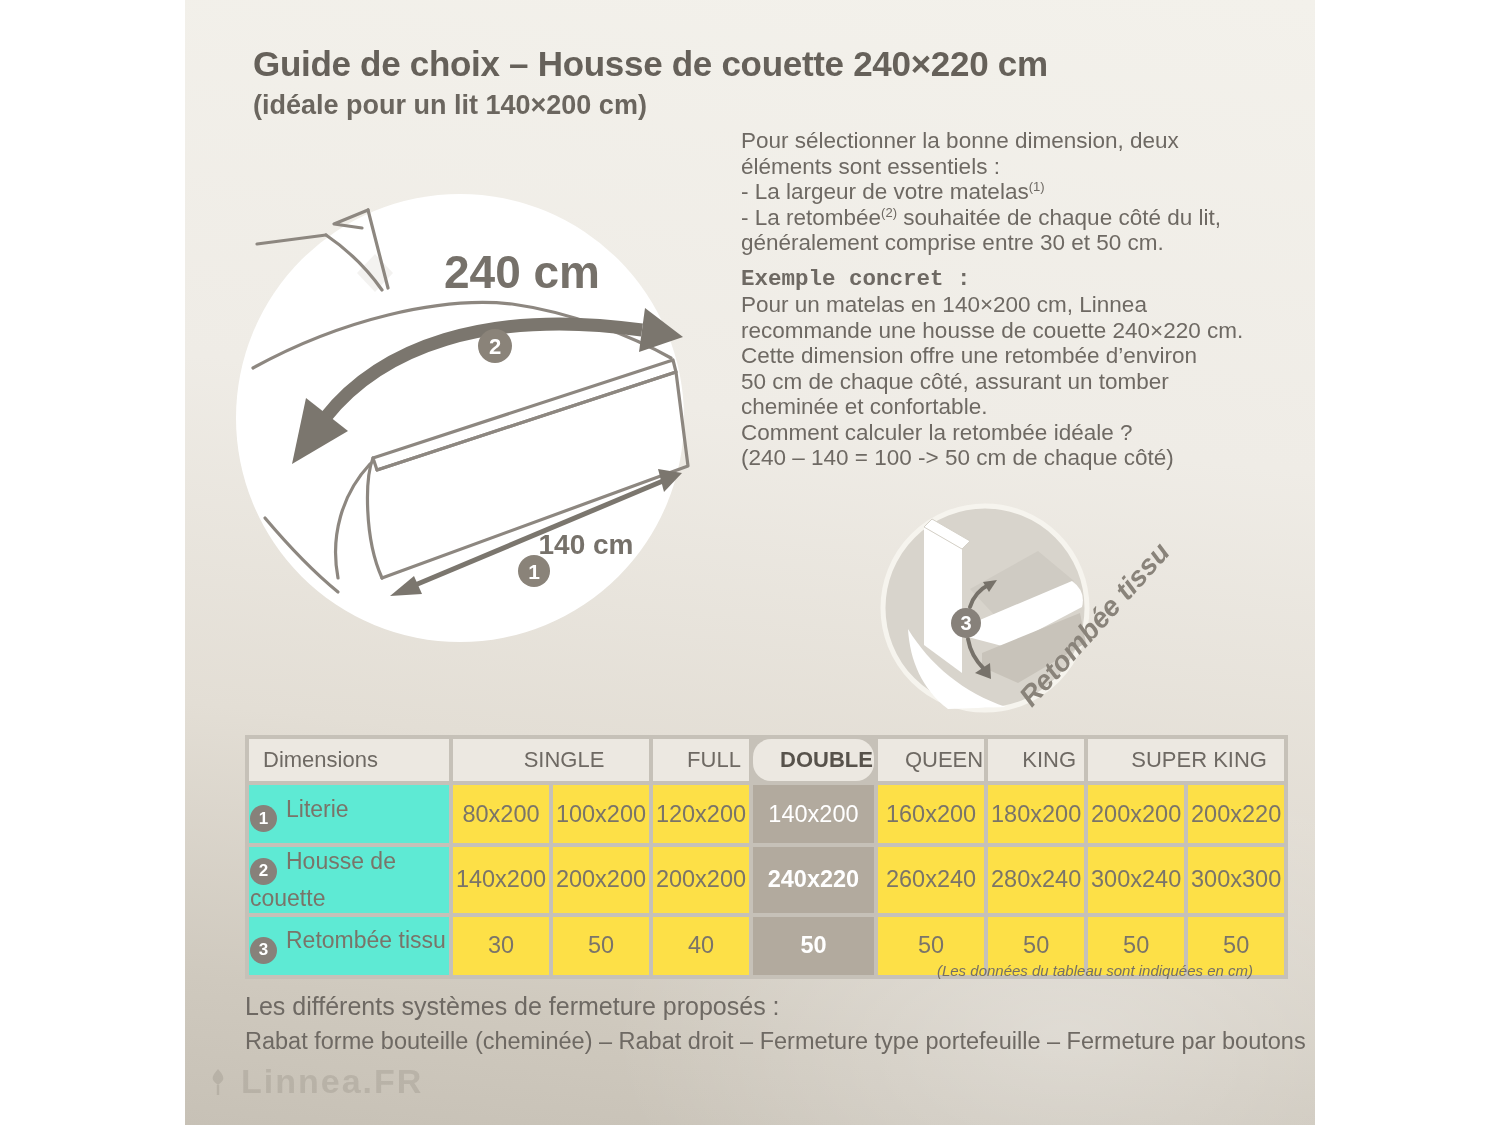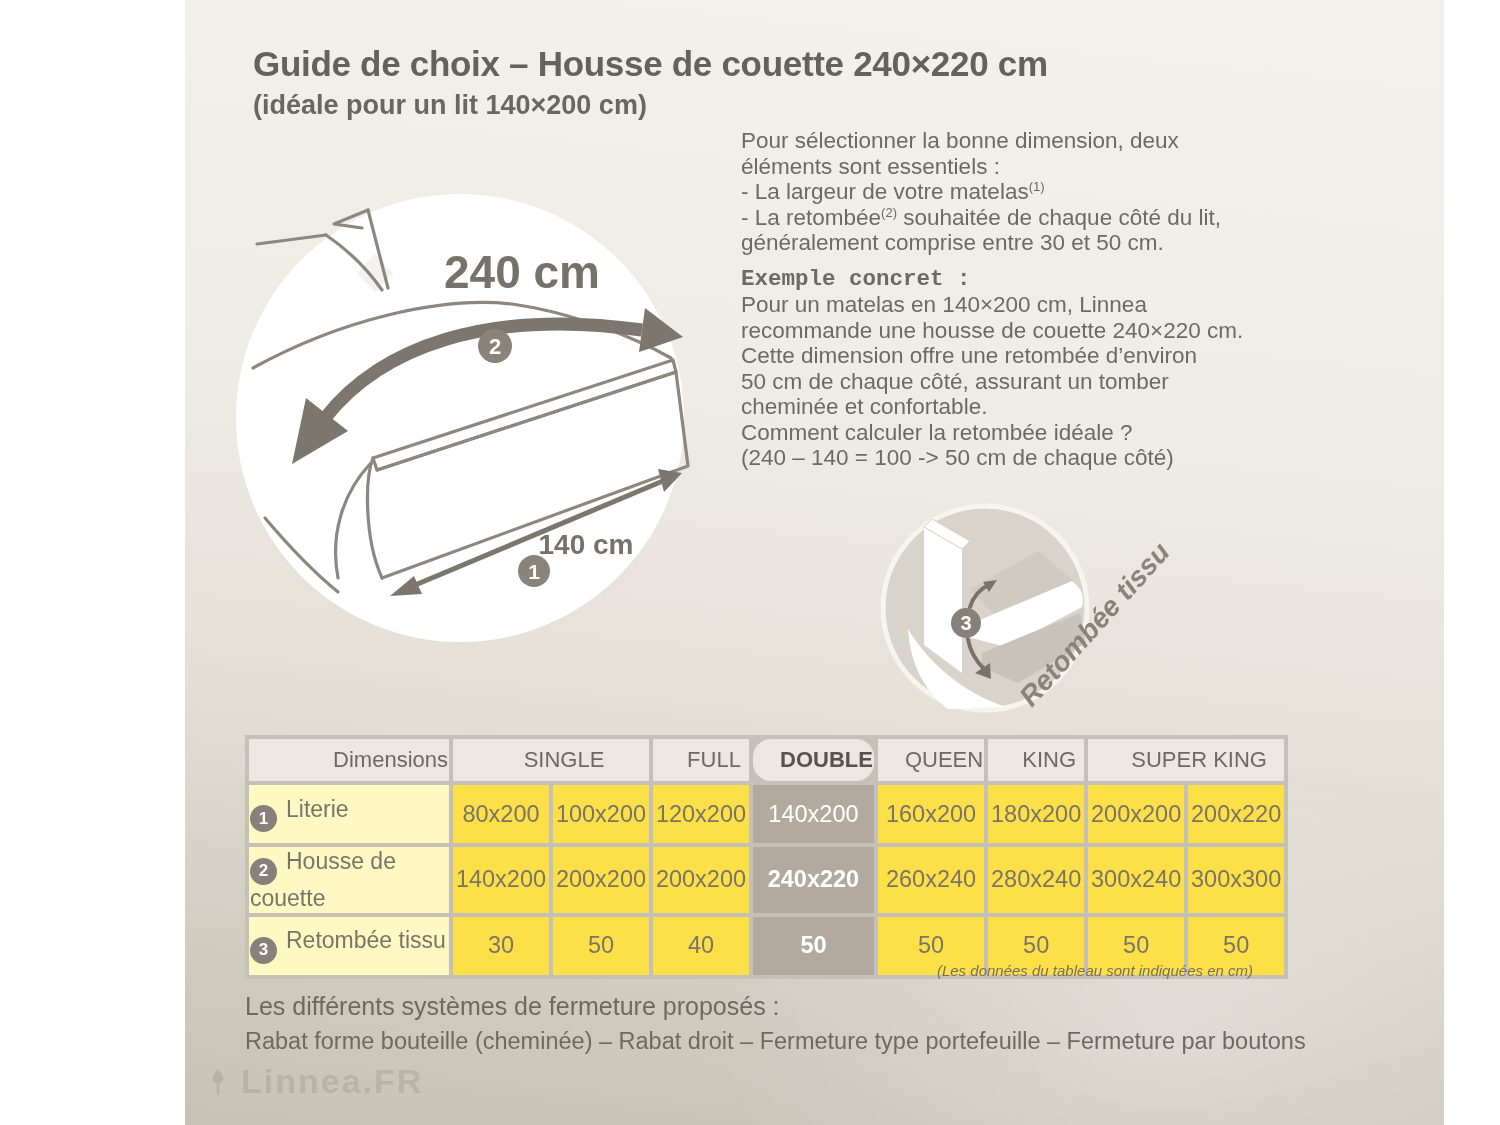--- a/index.html
+++ b/index.html
@@ -1,37 +1,37 @@
 <!DOCTYPE html>
 <html><head>
 <meta charset="utf-8">
 <style>
   html,body{margin:0;padding:0;background:#ffffff;}
   body{width:1500px;height:1125px;font-family:"Liberation Sans","DejaVu Sans",sans-serif;}
   .stage{position:relative;width:1500px;height:1125px;background:#ffffff;overflow:hidden;}
-  .content{position:absolute;left:185px;top:0;width:1259px;height:1125px;
+  .content{position:absolute;left:185px;top:0;width:1130px;height:1125px;
     background:
       radial-gradient(ellipse 700px 420px at 78% 92%, rgba(255,255,255,0.30), rgba(255,255,255,0) 65%),
       linear-gradient(186deg,#f3f1eb 0%,#efece6 38%,#e3ded5 66%,#cfc9be 88%,#c7c1b6 100%);
     overflow:hidden;}
   .title{position:absolute;left:68px;top:44px;font-size:35px;font-weight:bold;color:#66615a;letter-spacing:-0.3px;}
   .subtitle{position:absolute;left:68px;top:90px;font-size:27px;font-weight:bold;color:#6b665f;}
   .rightcol{position:absolute;left:556px;top:128px;width:530px;font-size:22.5px;line-height:25.5px;color:#6e6963;}
   .rightcol sup{font-size:13px;line-height:0;}
   .ex-head{font-weight:bold;margin-top:11px;font-family:Liberation Mono, monospace;}
   .bigdiag{position:absolute;left:45px;top:188px;}
   .smalldiag{position:absolute;left:693px;top:501px;}
   .rotlabel{position:absolute;left:840px;top:686px;width:260px;font-size:28px;font-weight:bold;font-style:italic;color:#89837a;
     transform:rotate(-48deg);transform-origin:0 50%;}
   table.sizes{position:absolute;left:60px;top:735px;border-collapse:separate;border-spacing:4px;background:#c6c1b8;}
   table.sizes th{height:40px;font-size:22px;font-weight:400;color:#6e6963;background:#ece8e1;text-align:center;padding-left:27px;}
-  table.sizes th.dim{text-align:right;padding-left:14px;}
+  table.sizes th.dim{text-align:left;padding-left:14px;}
   table.sizes th.dbl{font-weight:bold;color:#57524b;border-radius:18px;}
   table.sizes td{height:56px;font-size:23.5px;color:#7a7469;background:#fde047;text-align:center;}
-  table.sizes td.lab{background:#fef9c3;text-align:left;font-size:23px;}
+  table.sizes td.lab{background:#5eead4;text-align:left;font-size:23px;}
   table.sizes td.hl{background:#b2aa9e;color:#ffffff;font-weight:bold;}
   table.sizes tr.r0 td.hl{font-weight:400;}
   .badge{display:inline-flex;width:27px;height:27px;border-radius:50%;background:#87817a;color:#fff;
     align-items:center;justify-content:center;font-size:17px;font-weight:bold;margin-right:9px;vertical-align:-7px;}
   .note{position:absolute;left:60px;top:962px;width:1008px;text-align:right;font-size:15px;font-style:italic;color:#746f67;}
   .closures-h{position:absolute;left:60px;top:992px;font-size:25px;color:#6e6963;text-underline-offset:4px;}
   .closures-l{position:absolute;left:60px;top:1028px;font-size:23.5px;color:#6e6963;}
   .brand{position:absolute;left:18px;top:1062px;display:flex;align-items:center;gap:8px;opacity:0.28;}
   .brand .txt{font-size:34px;font-weight:bold;color:#8c857a;letter-spacing:2px;}
 </style>

